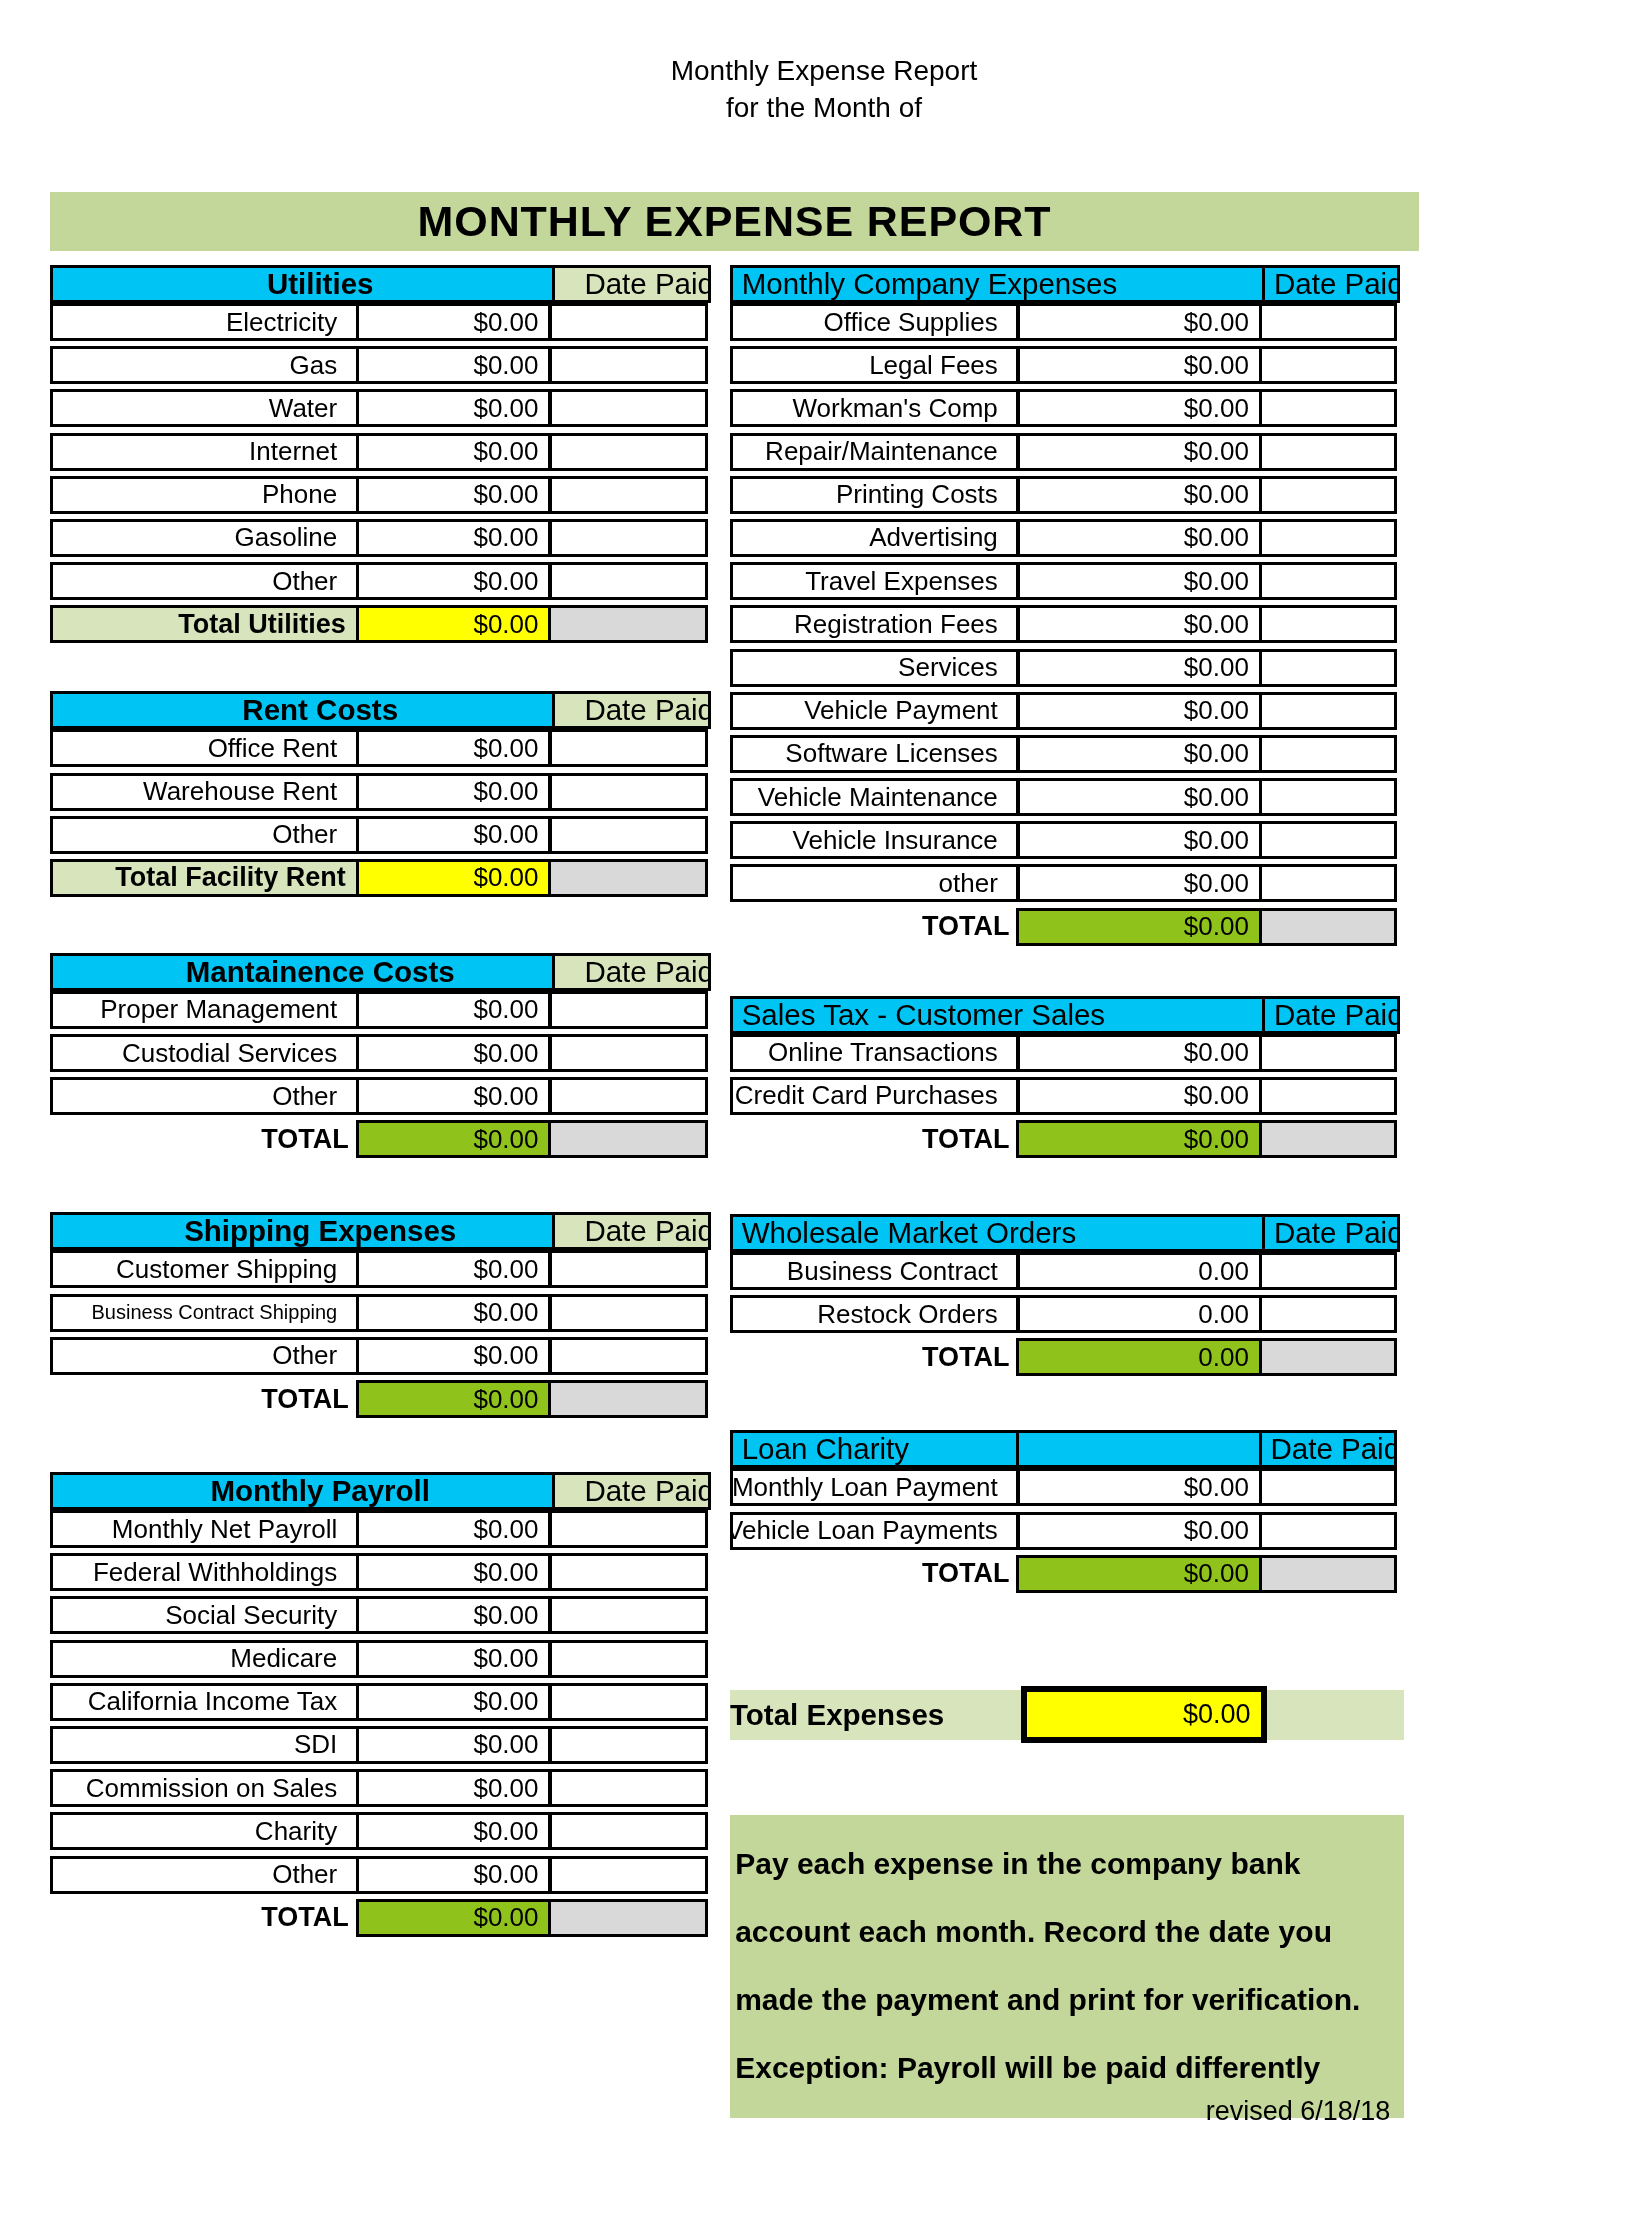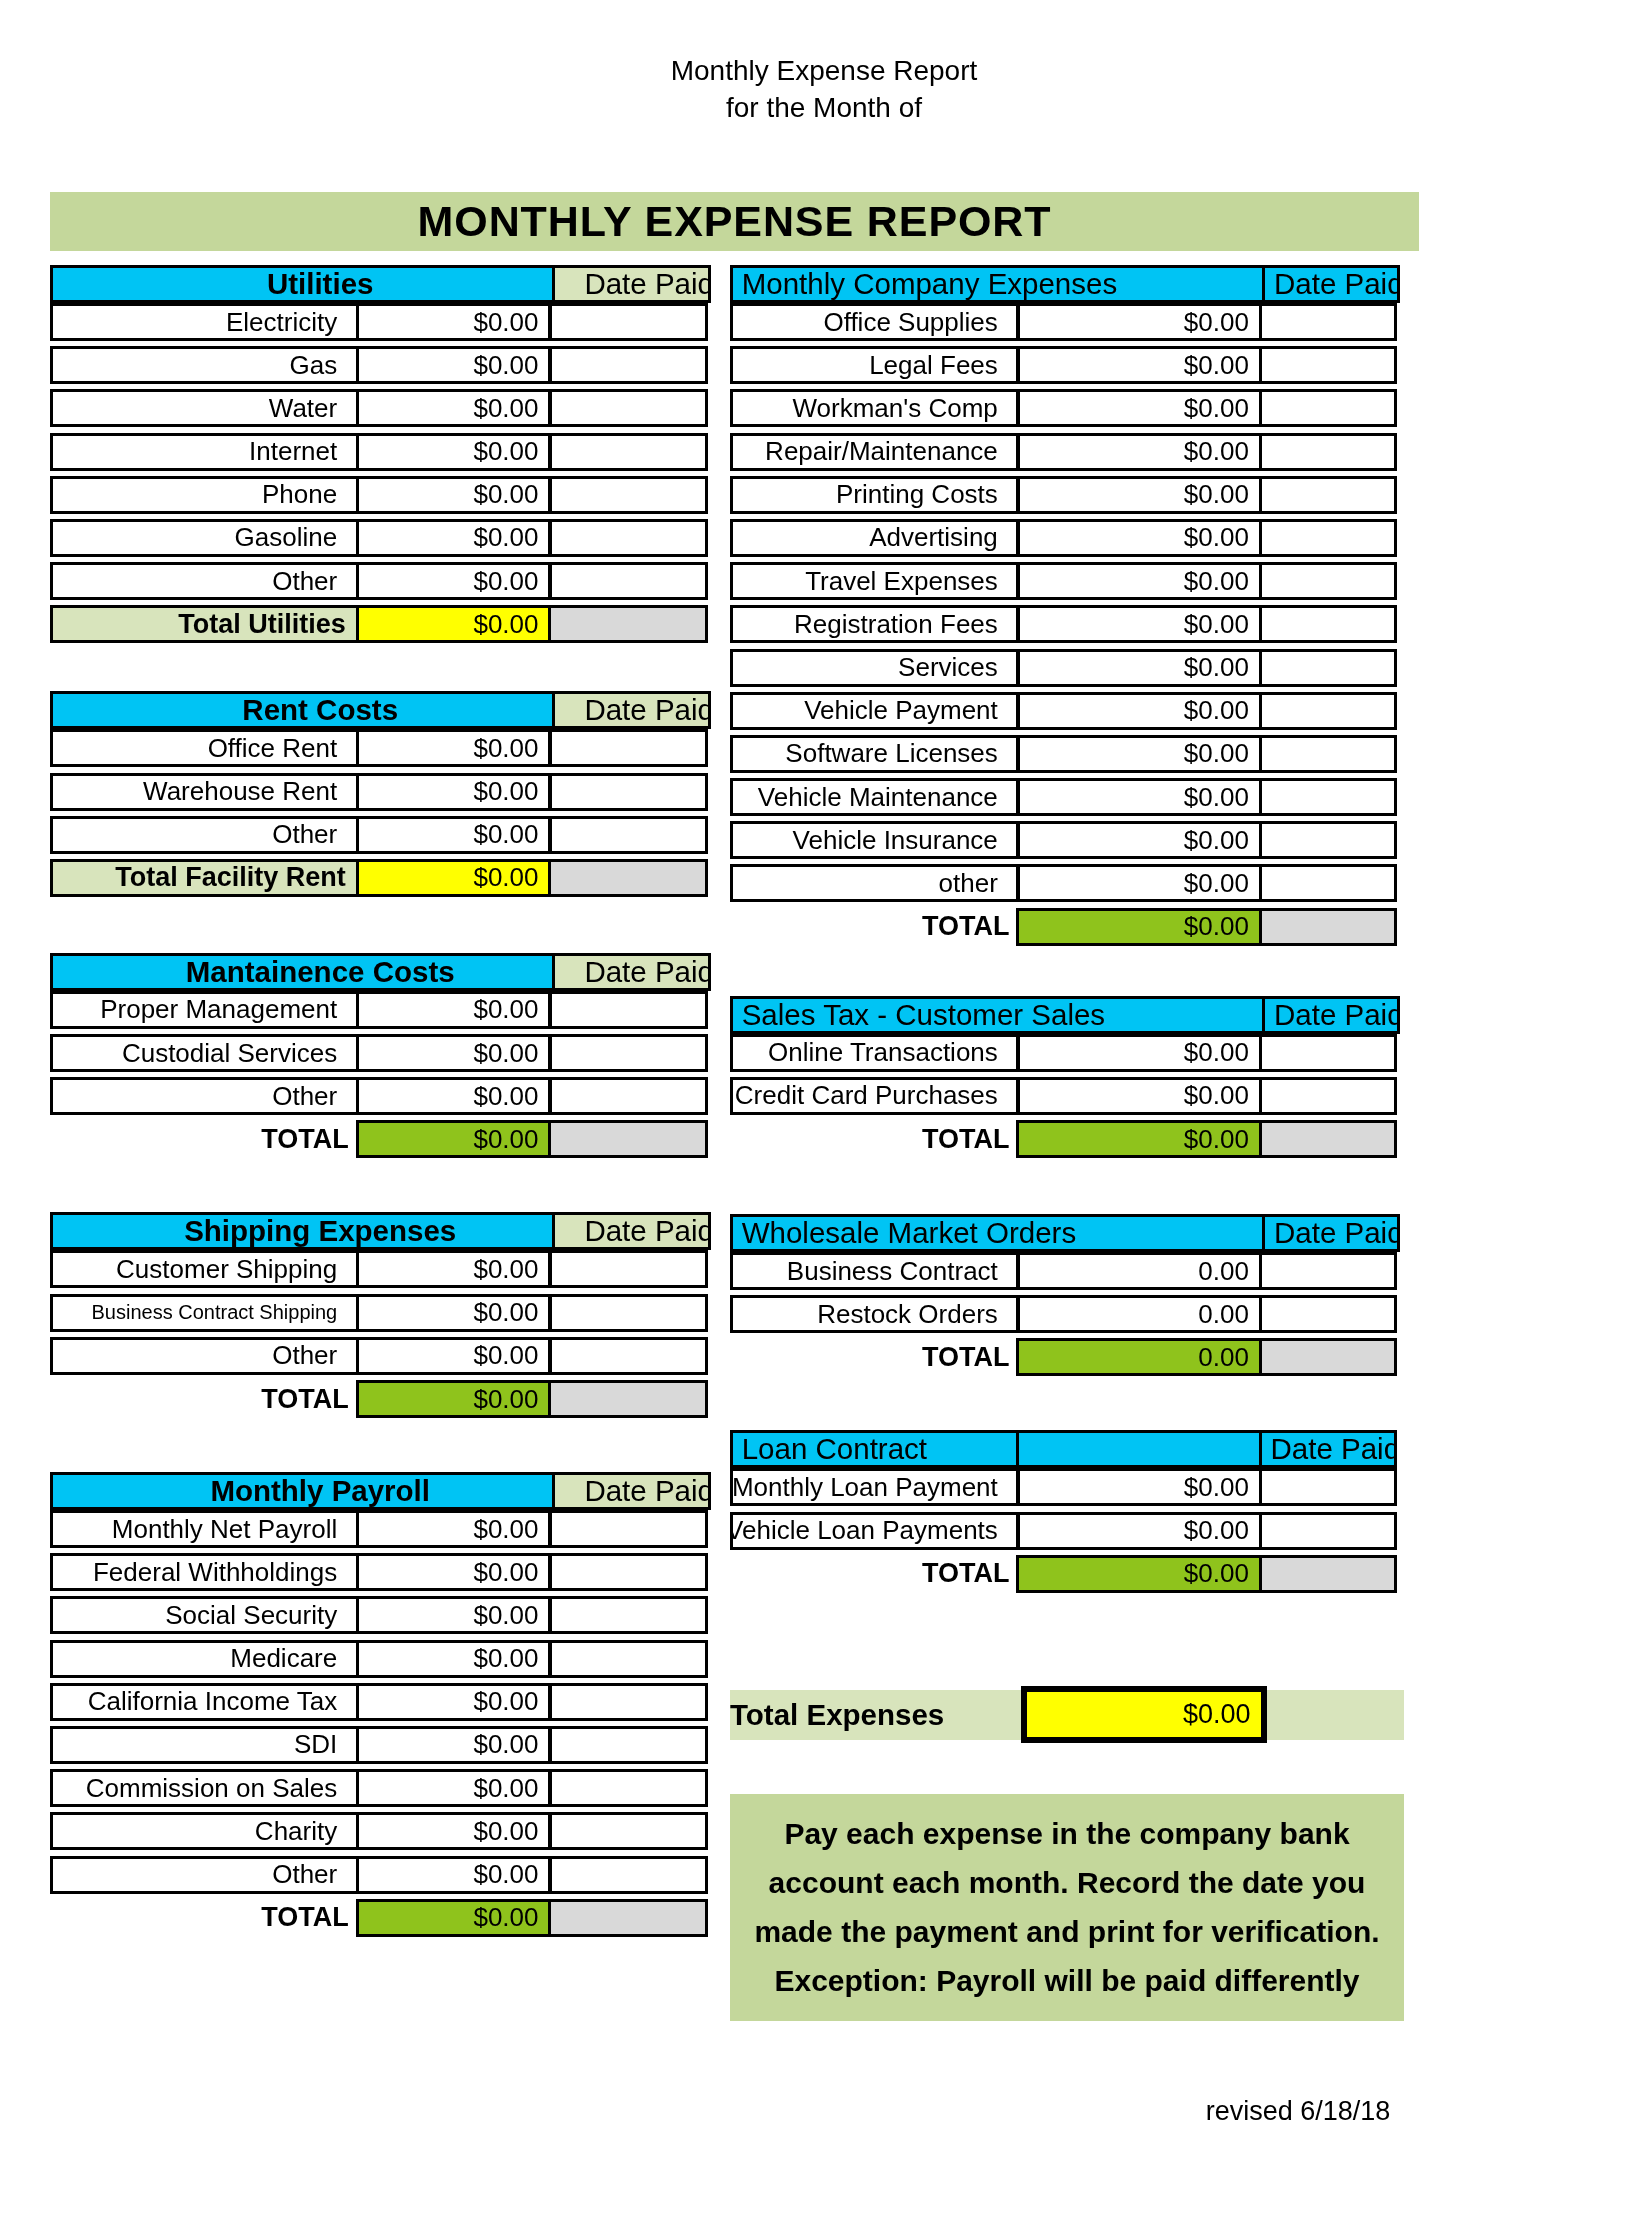--- a/index.html
+++ b/index.html
@@ -61,22 +61,22 @@
 
   .summary { margin-top:97px; height:50px; background:#D8E4BC;
     display:flex; align-items:center; }
   .summary .slabel { flex:1; text-align:left; font-weight:bold; font-size:29.5px;
     padding-right:8.7px; }
   .summary .sbox { box-sizing:border-box; width:246px; height:57px; background:#FFFF00;
     border:6px solid #000; display:flex; align-items:center; justify-content:flex-end;
     padding-right:10.4px; font-size:27px; }
   .summary .sspacer { width:137px; height:50px; }
 
-  .note { margin-top:54px; background:#C4D79B; padding:15.6px 5.2px;
-    font-weight:bold; font-size:30px; line-height:49px; text-align:center;
+  .note { margin-top:75px; background:#C4D79B; padding:15.6px 5.2px;
+    font-weight:bold; font-size:30px; line-height:68px; text-align:left;
     white-space:normal; }
 
   .revised { position:absolute; top:2096px; left:730px; width:669px;
     text-align:right; padding-right:8.7px; box-sizing:border-box; font-size:27px; }
 </style>
 </head>
 <body>
 
 <div class="doc-title">
   <div>Monthly Expense Report</div>
@@ -396,21 +396,21 @@
     </div>
     <div class="row">
       <div class="c lab totlab noborder">TOTAL</div>
       <div class="c val bg-green">0.00</div>
       <div class="c date bg-gray"></div>
     </div>
   </div>
 
   <div class="table mt-loan">
     <div class="row">
-      <div class="c hlab bg-cyan" style="font-size:29.5px; padding-left:8.7px;">Loan Contract</div>
+      <div class="c hlab bg-cyan" style="font-size:29.5px; padding-left:8.7px;">Loan Charity</div>
       <div class="c hval bg-cyan"></div>
       <div class="c hdate bg-cyan">Date Paid</div>
     </div>
     <div class="row">
       <div class="c lab">Monthly Loan Payment</div>
       <div class="c val">$0.00</div>
       <div class="c date"></div>
     </div>
     <div class="row">
       <div class="c lab">Vehicle Loan Payments</div>

